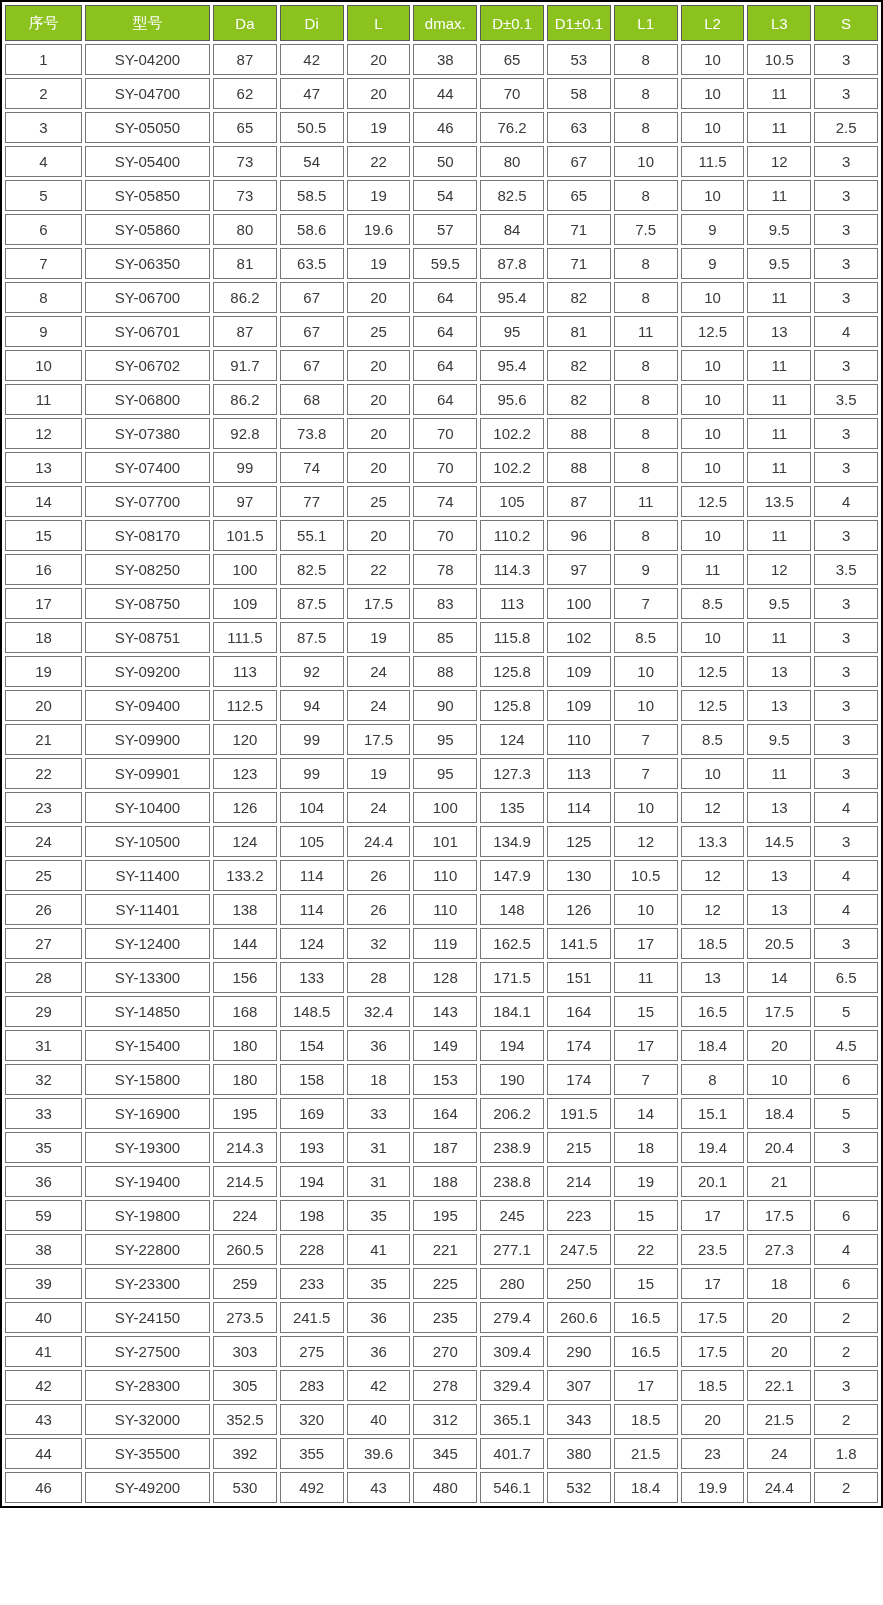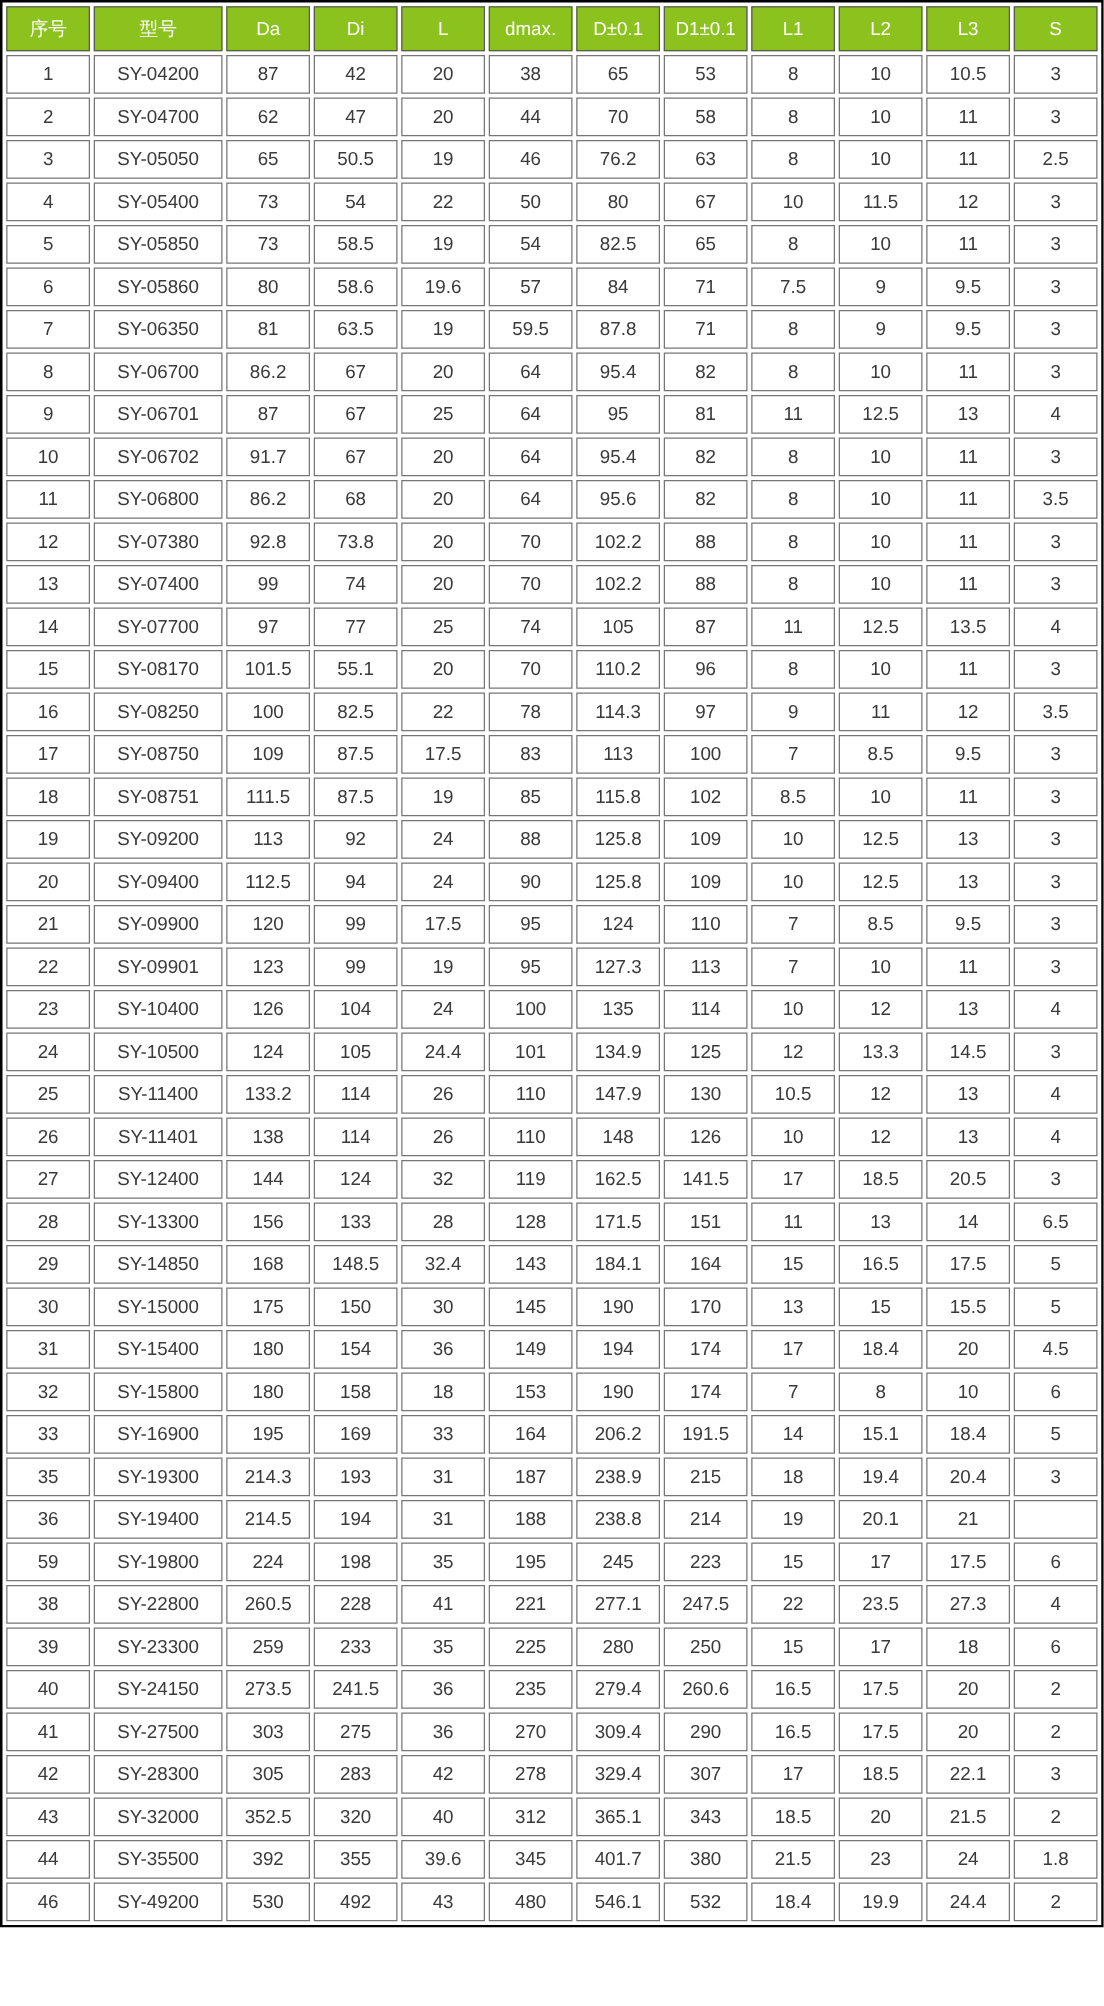--- a/index.html
+++ b/index.html
@@ -43,22 +43,22 @@
 
   table.spec-table td {
     background: #ffffff;
     color: var(--cell-text, #3a3a3a);
     border: 1px solid var(--cell-border, #767676);
     height: 31px;
     font-size: 15px;
   }
 
   
-  table.spec-table th:nth-child(1) { width: 67px; }
-  table.spec-table th:nth-child(2) { width: 103px; }
+  table.spec-table th:nth-child(1) { width: 77px; }
+  table.spec-table th:nth-child(2) { width: 125px; }
 </style>
 </head>
 <body>
 
 <div class="table-wrap">
   <table class="spec-table">
     <thead>
       <tr id="header-row">
           <th>序号</th>
           <th>型号</th>
@@ -475,34 +475,20 @@
           <td>32.4</td>
           <td>143</td>
           <td>184.1</td>
           <td>164</td>
           <td>15</td>
           <td>16.5</td>
           <td>17.5</td>
           <td>5</td>
         </tr>
         <tr>
-          <td>30</td>
-          <td>SY-15000</td>
-          <td>175</td>
-          <td>150</td>
-          <td>30</td>
-          <td>145</td>
-          <td>190</td>
-          <td>170</td>
-          <td>13</td>
-          <td>15</td>
-          <td>15.5</td>
-          <td>5</td>
-        </tr>
-        <tr>
           <td>31</td>
           <td>SY-15400</td>
           <td>180</td>
           <td>154</td>
           <td>36</td>
           <td>149</td>
           <td>194</td>
           <td>174</td>
           <td>17</td>
           <td>18.4</td>

